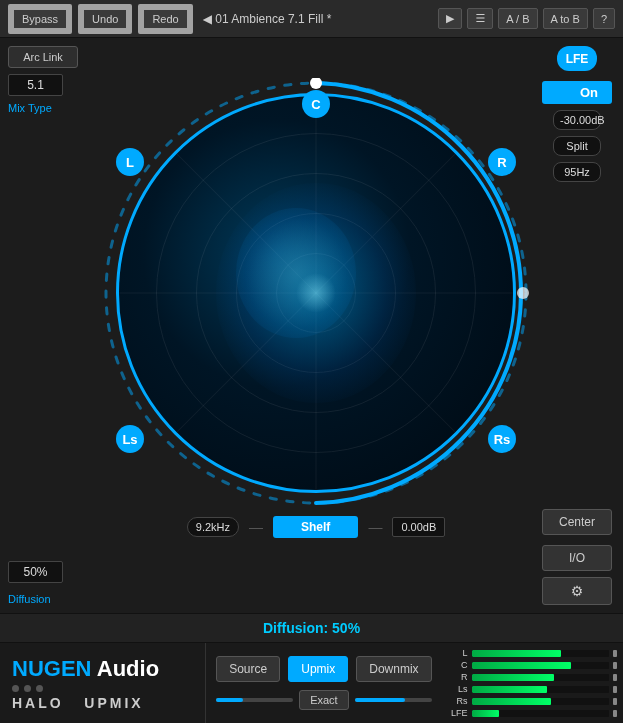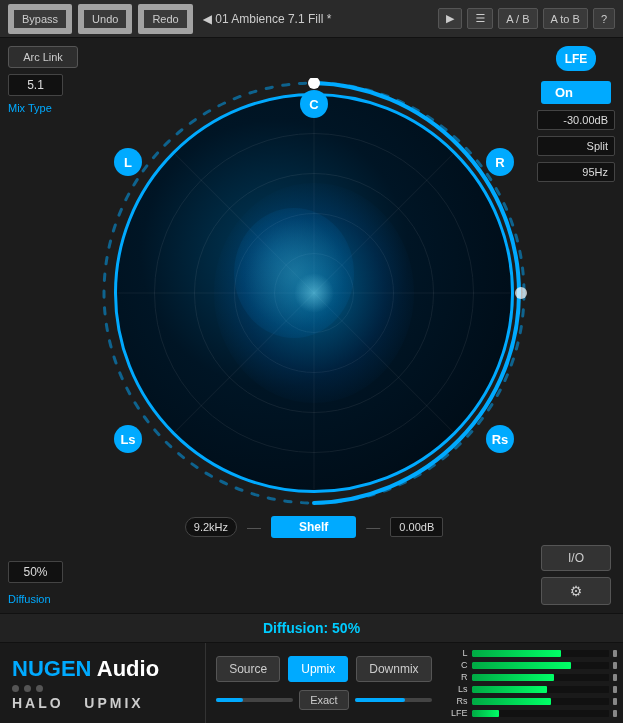--- a/index.html
+++ b/index.html
@@ -245,32 +245,32 @@
     .on-btn {
       background: #00aaff;
       border: none;
       color: #fff;
       font-size: 13px;
       font-weight: bold;
       padding: 4px 14px;
       border-radius: 3px;
       cursor: pointer;
       width: 70px;
-      text-align: left;
+      text-align: right;
     }
     .param-btn {
       background: #111;
       border: 1px solid #444;
       color: #ddd;
       font-size: 11px;
       padding: 3px 6px;
-      border-radius: 2px;
-      cursor: pointer;
-      width: 78px;
-      text-align: right;
+      border-radius: 8px;
+      cursor: pointer;
+      width: 48px;
+      text-align: center;
     }
     .side-action-btn {
       background: #333;
       border: 1px solid #555;
       color: #ccc;
       font-size: 12px;
       padding: 5px 8px;
       border-radius: 3px;
       cursor: pointer;
       width: 70px;
@@ -539,20 +539,21 @@
     </div>
   </div>
 
   <div class="right-panel">
     <div class="lfe-circle">LFE</div>
     <button class="on-btn">On</button>
     <button class="param-btn">-30.00dB</button>
     <button class="param-btn">Split</button>
     <button class="param-btn">95Hz</button>
     <div style="flex:1;"></div>
+    <button class="side-action-btn">Center</button>
     <button class="side-action-btn">I/O</button>
     <button class="gear-btn">⚙</button>
   </div>
 </div>
 
 <div class="status-bar">
   <span class="status-text">Diffusion: 50%</span>
 </div>
 
 <div class="footer">

